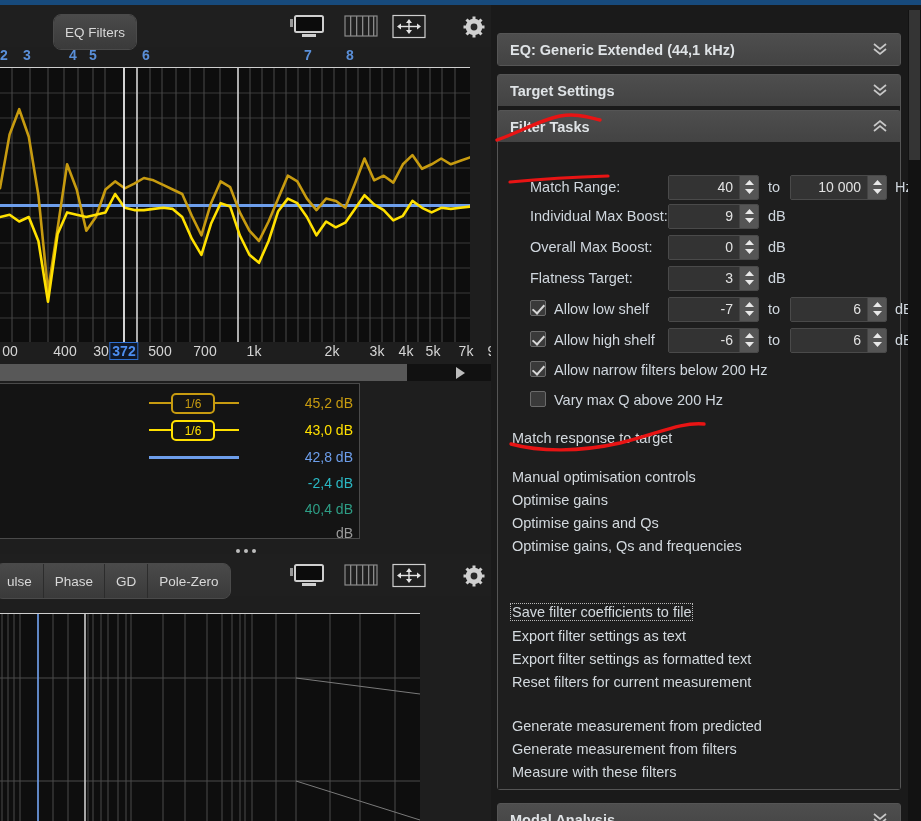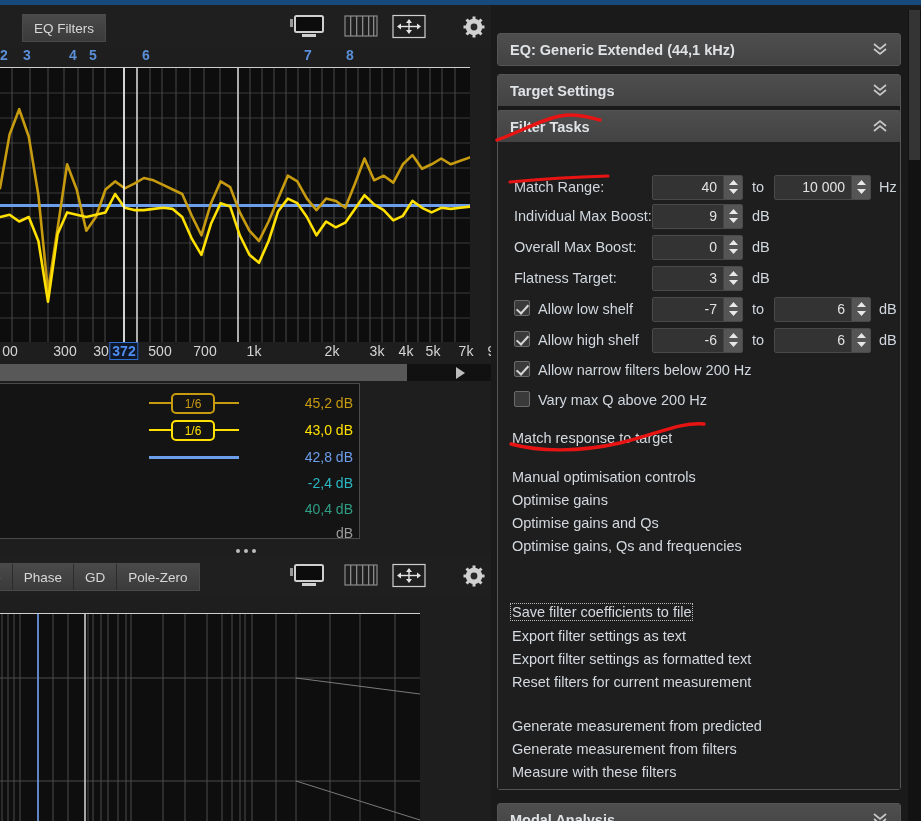--- a/index.html
+++ b/index.html
@@ -23,24 +23,25 @@
     background: #1e1e1e;
   }
 
   
   .toolbar {
     position: absolute; left: 0; width: 491px; height: 42px;
     background: #1f1f1f;
   }
   .toolbar.top { top: 0; }
   .tabgroup {
-    position: absolute; display: flex; height: 28px;
-    border-radius: 0; overflow: hidden;
+    position: absolute; display: flex; height: 36px;
+    border-radius: 8px; overflow: hidden;
     background: #3c3c3c;
     border: 1px solid #4a4a4a;
+    margin-left: 31px;
   }
   .tabgroup .tab {
     display: flex; align-items: center; padding: 0 11px;
     font-size: 13.5px; color: #d8d8d8;
     background: linear-gradient(#4a4a4a,#3a3a3a);
     border-right: 1px solid #2c2c2c;
     white-space: nowrap;
   }
   .tabgroup .tab:last-child { border-right: none; }
   .toolbar-icons {
@@ -150,21 +151,21 @@
   .panel-head .ptitle {
     font-size: 14.5px; font-weight: bold; color: #dfe3e6;
   }
   .panel-head .pchev {
     position: absolute; right: 10px; top: 4px; color: #cfcfcf;
   }
   .panel-body { background: #1e1e1e; }
 
   
   .frow {
-    position: absolute; left: 0; width: 404px; height: 26px;
+    position: absolute; left: 16px; width: 404px; height: 26px;
     display: flex; align-items: center; text-decoration: underline;
   }
   .flabel {
     position: absolute; left: 16px; font-size: 14.5px; color: #cfd6dd;
     white-space: nowrap;
   }
   .spin {
     position: absolute; height: 25px; display: flex;
     background: #333; border: 1px solid #4a4a4a; border-radius: 2px;
     overflow: hidden;
@@ -332,21 +333,21 @@
           <line x1="238" y1="0" x2="238" y2="275" stroke="#cfcfcf" stroke-width="1.6"></line>
           <line x1="0" y1="137.5" x2="470" y2="137.5" stroke="#6d9eeb" stroke-width="3"></line>
           <path d="M0.0 120.3 L9.6 66.5 L19.2 41.2 L28.8 68.8 L38.4 127.2 L48.0 223.4 L57.6 160.4 L67.1 96.3 L76.7 121.5 L86.3 162.7 L95.9 149.0 L105.5 121.5 L115.1 113.4 L124.7 120.3 L134.3 115.7 L143.9 110.0 L153.5 112.3 L163.1 116.9 L172.7 121.5 L182.2 126.0 L191.8 147.8 L201.4 167.3 L211.0 135.2 L220.6 113.4 L230.2 119.2 L239.8 144.4 L249.4 162.7 L259.0 173.0 L268.6 153.5 L278.2 130.6 L287.8 107.7 L297.3 113.4 L306.9 130.6 L316.5 142.1 L326.1 130.6 L335.7 132.9 L345.3 139.8 L354.9 115.7 L364.5 90.5 L374.1 112.3 L383.7 107.7 L393.3 114.6 L402.9 96.3 L412.4 87.1 L422.0 100.8 L431.6 96.3 L441.2 90.5 L450.8 96.3 L460.4 92.8 L470.0 89.4" stroke="#c79b10" stroke-width="2.6" fill="none" stroke-linejoin="round" stroke-linecap="round"></path>
           <path d="M0.0 149.0 L9.6 146.7 L19.2 153.5 L28.8 149.0 L38.4 173.0 L48.0 233.8 L57.6 166.1 L67.1 144.4 L76.7 146.7 L86.3 149.0 L95.9 146.7 L105.5 144.4 L115.1 126.0 L124.7 139.8 L134.3 142.1 L143.9 142.1 L153.5 140.9 L163.1 139.8 L172.7 140.9 L182.2 149.0 L191.8 170.7 L201.4 186.8 L211.0 155.8 L220.6 135.2 L230.2 138.6 L239.8 167.3 L249.4 186.8 L259.0 194.8 L268.6 173.0 L278.2 143.2 L287.8 130.6 L297.3 135.2 L306.9 149.0 L316.5 167.3 L326.1 153.5 L335.7 159.3 L345.3 154.7 L354.9 140.9 L364.5 127.2 L374.1 136.4 L383.7 142.1 L393.3 152.4 L402.9 147.8 L412.4 132.9 L422.0 139.8 L431.6 144.4 L441.2 139.8 L450.8 140.9 L460.4 139.8 L470.0 138.6" stroke="#ffe000" stroke-width="2.6" fill="none" stroke-linejoin="round" stroke-linecap="round"></path>
           <line x1="124" y1="0" x2="124" y2="275" stroke="#ffffff" stroke-width="1.6"></line>
         </svg>
     </div>
 
     <div class="xaxis">
       <span class="xtick" style="left:10px;">00</span>
-      <span class="xtick" style="left:65px;">300</span>
+      <span class="xtick" style="left:65px;">400</span>
       <span class="xtick" style="left:101px;">30</span>
       <span class="xtick cursor" style="left:124px;">372</span>
       <span class="xtick" style="left:160px;">500</span>
       <span class="xtick" style="left:205px;">700</span>
       <span class="xtick" style="left:254px;">1k</span>
       <span class="xtick" style="left:332px;">2k</span>
       <span class="xtick" style="left:377px;">3k</span>
       <span class="xtick" style="left:406px;">4k</span>
       <span class="xtick" style="left:433px;">5k</span>
       <span class="xtick" style="left:466px;">7k</span>

